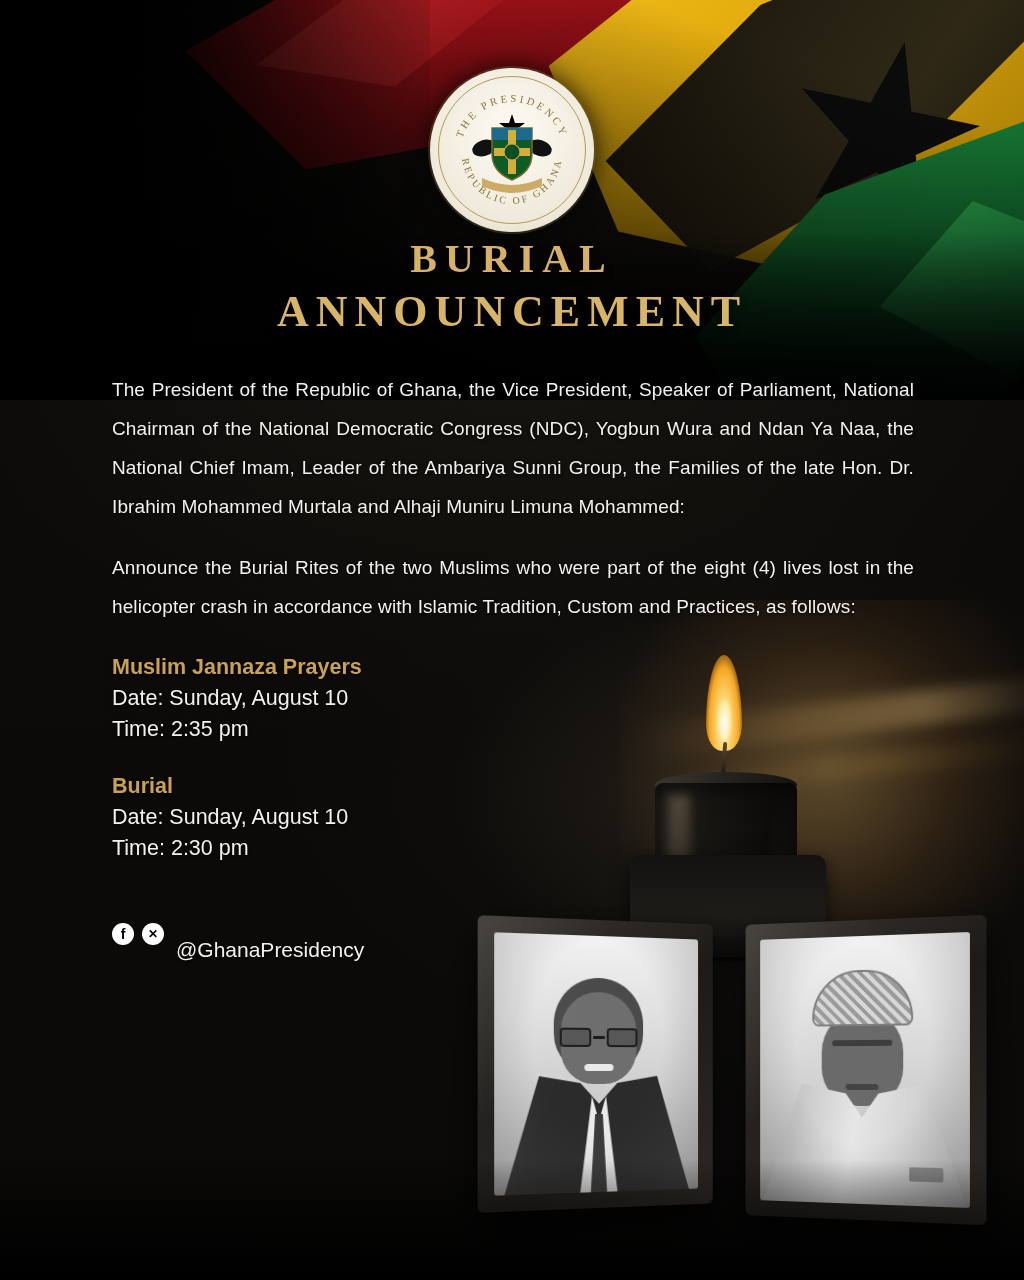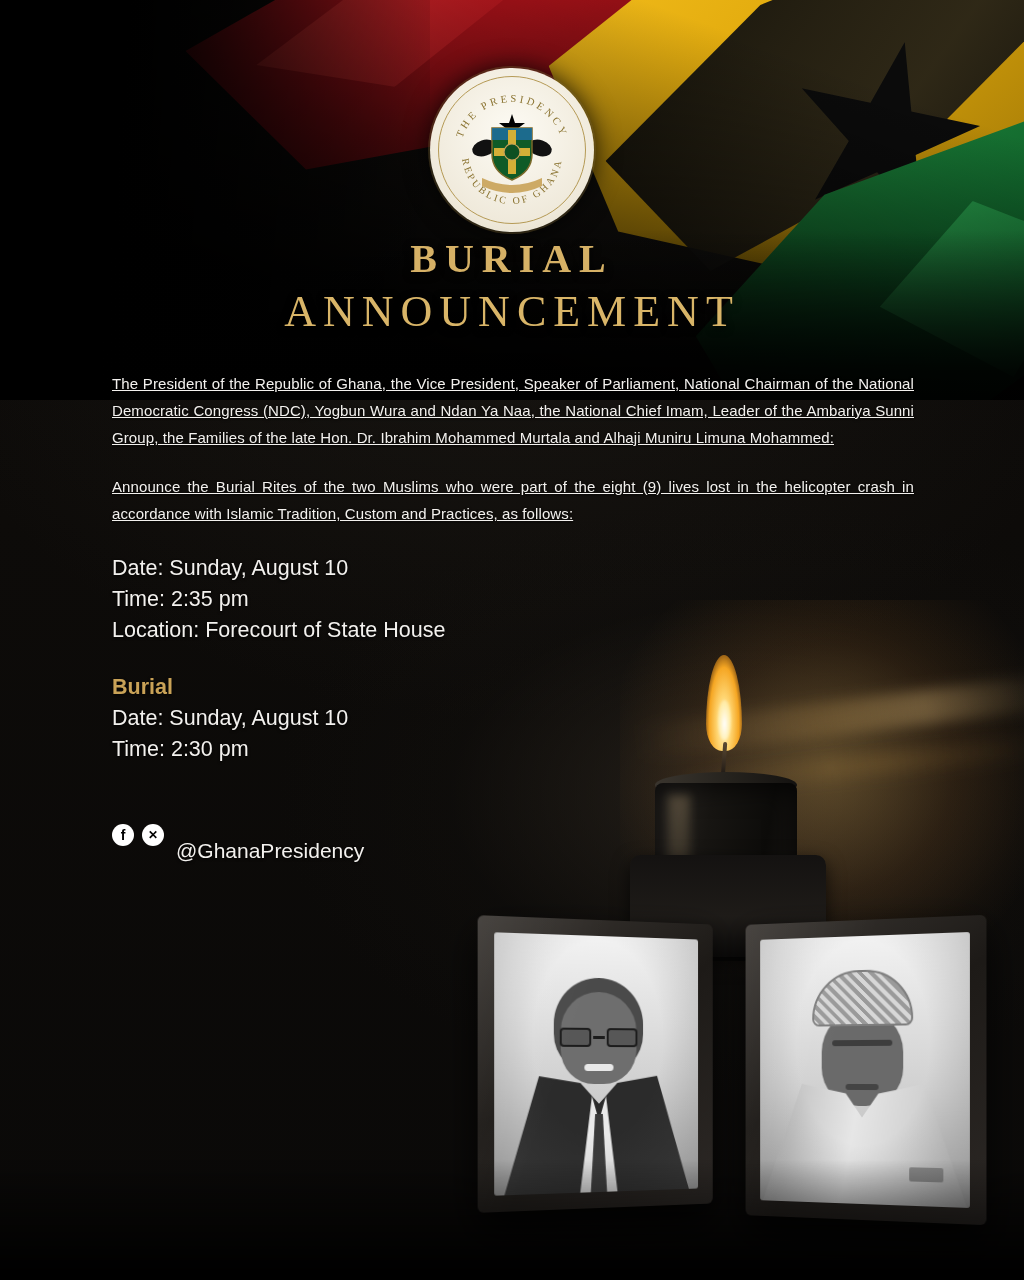--- a/index.html
+++ b/index.html
@@ -104,37 +104,36 @@
   }
   .title-1 {
     font-family: "Liberation Serif", serif;
     font-size: 40px; letter-spacing: 8px; font-weight: 700;
     color: #d6b166;
     text-shadow: 0 2px 8px rgba(0,0,0,.9);
     line-height: 1.15;
   }
   .title-2 {
     font-family: "Liberation Serif", serif;
-    font-size: 44px; letter-spacing: 7px; font-weight: 400;
+    font-size: 44px; letter-spacing: 7px; font-weight: 700;
     color: #d9b568;
     text-shadow: 0 2px 8px rgba(0,0,0,.9);
     line-height: 1.2;
     margin-top: 4px;
   }
 
   
   .body {
     position: absolute; top: 370px; left: 112px; width: 802px;
     color: #f3f1ee;
   }
   .para {
-    font-size: 15px; line-height: 27px; text-align: justify;
+    font-size: 19px; line-height: 39px; text-align: justify;
     margin-bottom: 22px; letter-spacing: .1px;
     text-shadow: 0 1px 3px rgba(0,0,0,.8);
-    text-decoration: underline;
   }
   .section { margin-top: 26px; }
   .section-title {
     color: #c9a257; font-weight: 700; font-size: 21.5px; line-height: 31px;
     text-shadow: 0 1px 3px rgba(0,0,0,.8);
   }
   .section-line {
     font-size: 21.5px; line-height: 31px; color: #f3f1ee;
     text-shadow: 0 1px 3px rgba(0,0,0,.85);
   }
@@ -364,26 +363,26 @@
   <div class="flame"></div>
   <div class="flame-core"></div>
   <div class="wick"></div>
   <div class="candle-top"></div>
   <div class="candle-body"></div>
   <div class="candle-sheen"></div>
   <div class="candle-ribbon"></div>
 
   <div class="body">
     <div class="para">The President of the Republic of Ghana, the Vice President, Speaker of Parliament, National Chairman of the National Democratic Congress (NDC), Yogbun Wura and Ndan Ya Naa, the National Chief Imam, Leader of the Ambariya Sunni Group, the Families of the late Hon. Dr. Ibrahim Mohammed Murtala and Alhaji Muniru Limuna Mohammed:</div>
-    <div class="para">Announce the Burial Rites of the two Muslims who were part of the eight (9) lives lost in the helicopter crash in accordance with Islamic Tradition, Custom and Practices, as follows:</div>
+    <div class="para">Announce the Burial Rites of the two Muslims who were part of the eight (4) lives lost in the helicopter crash in accordance with Islamic Tradition, Custom and Practices, as follows:</div>
 
     <div class="section">
+      <div class="section-title">Muslim Jannaza Prayers</div>
       <div class="section-line">Date: Sunday, August 10</div>
       <div class="section-line">Time: 2:35 pm</div>
-      <div class="section-line">Location: Forecourt of State House</div>
     </div>
 
     <div class="section">
       <div class="section-title">Burial</div>
       <div class="section-line">Date: Sunday, August 10</div>
       <div class="section-line">Time: 2:30 pm</div>
     </div>
 
     <div class="handle-row">
       <div class="handle-icon">f</div>

